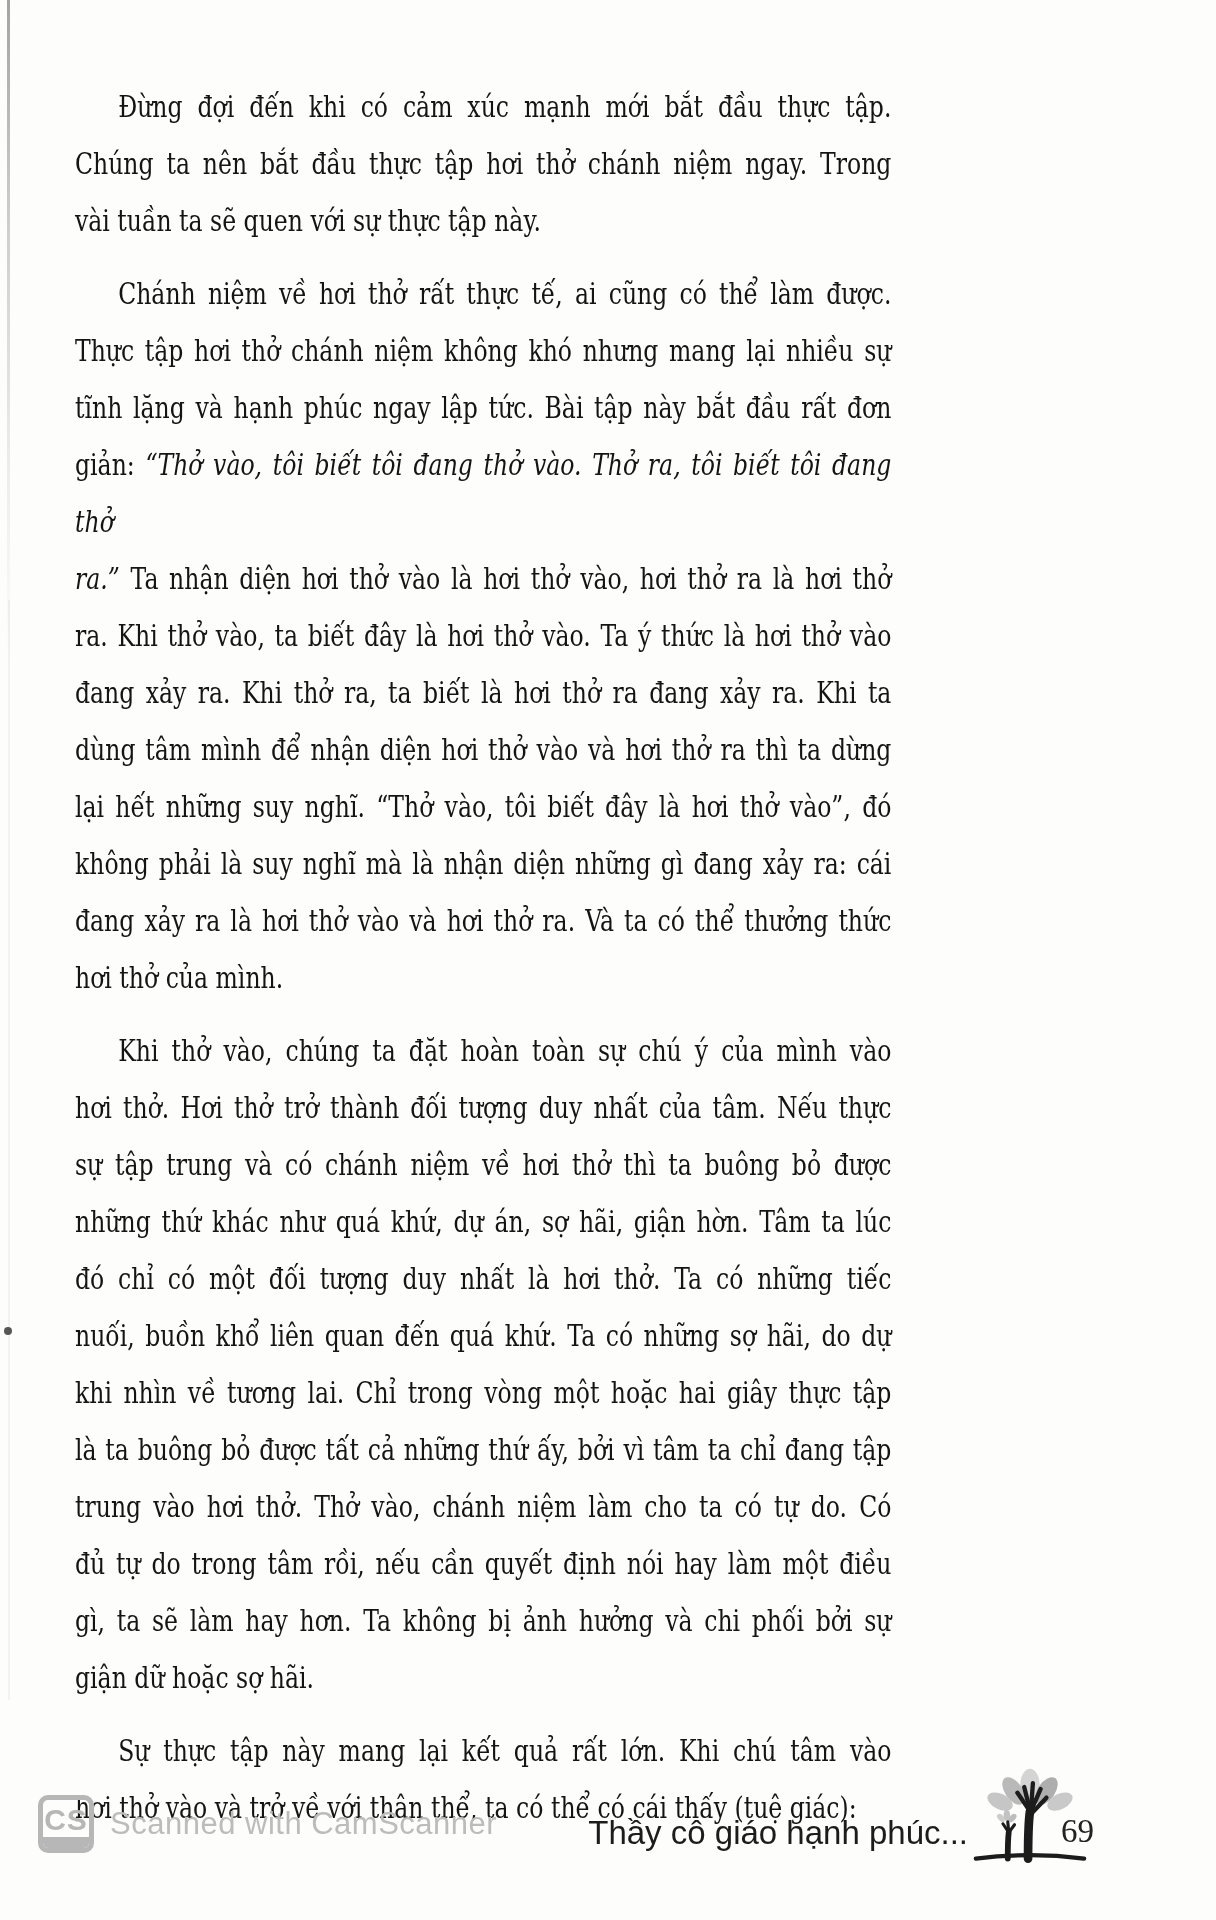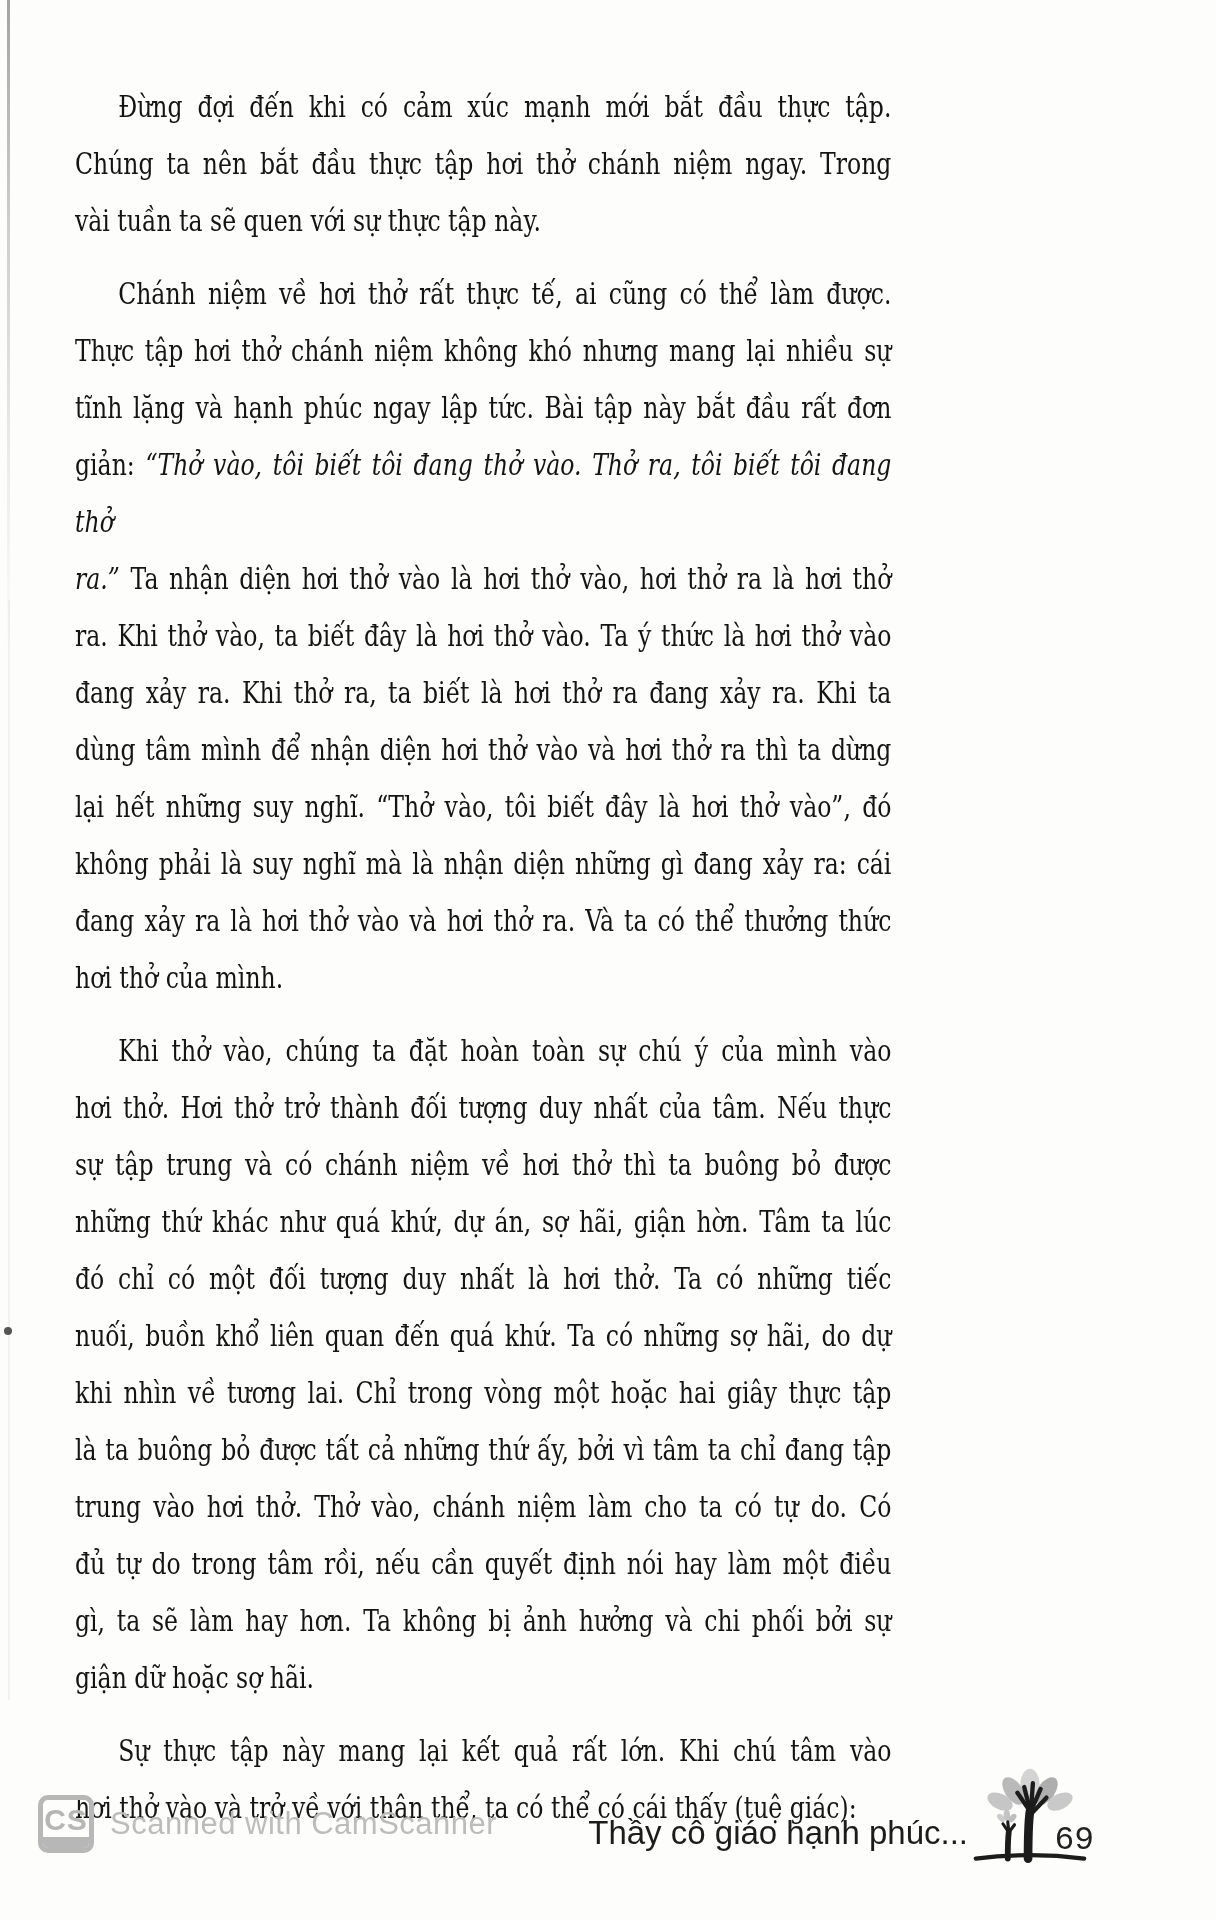--- a/index.html
+++ b/index.html
@@ -80,22 +80,22 @@
     display:flex;align-items:flex-end;z-index:2;
   }
   .footer-title{
     font-family:"Liberation Sans", sans-serif;
     font-size:33px;color:#1c1c1c;
     margin:0 4px 14px 0;white-space:nowrap;
   }
   .footer-logo{position:relative;display:block;width:116px;height:98px;flex:0 0 auto;}
   .footer-logo svg{display:block;width:116px;height:98px;}
   .page-num{
-    position:absolute;right:-6px;bottom:7px;
-    font-family:Liberation Mono, monospace;
+    position:absolute;right:-6px;bottom:16px;
+    font-family:Liberation Serif, serif;
     font-size:33px;color:#222;
   }
 </style>
 </head>
 <body>
 
 <div class="page">
 
   <div class="gutter-line"></div>
   <div class="gutter-line-faint"></div>

